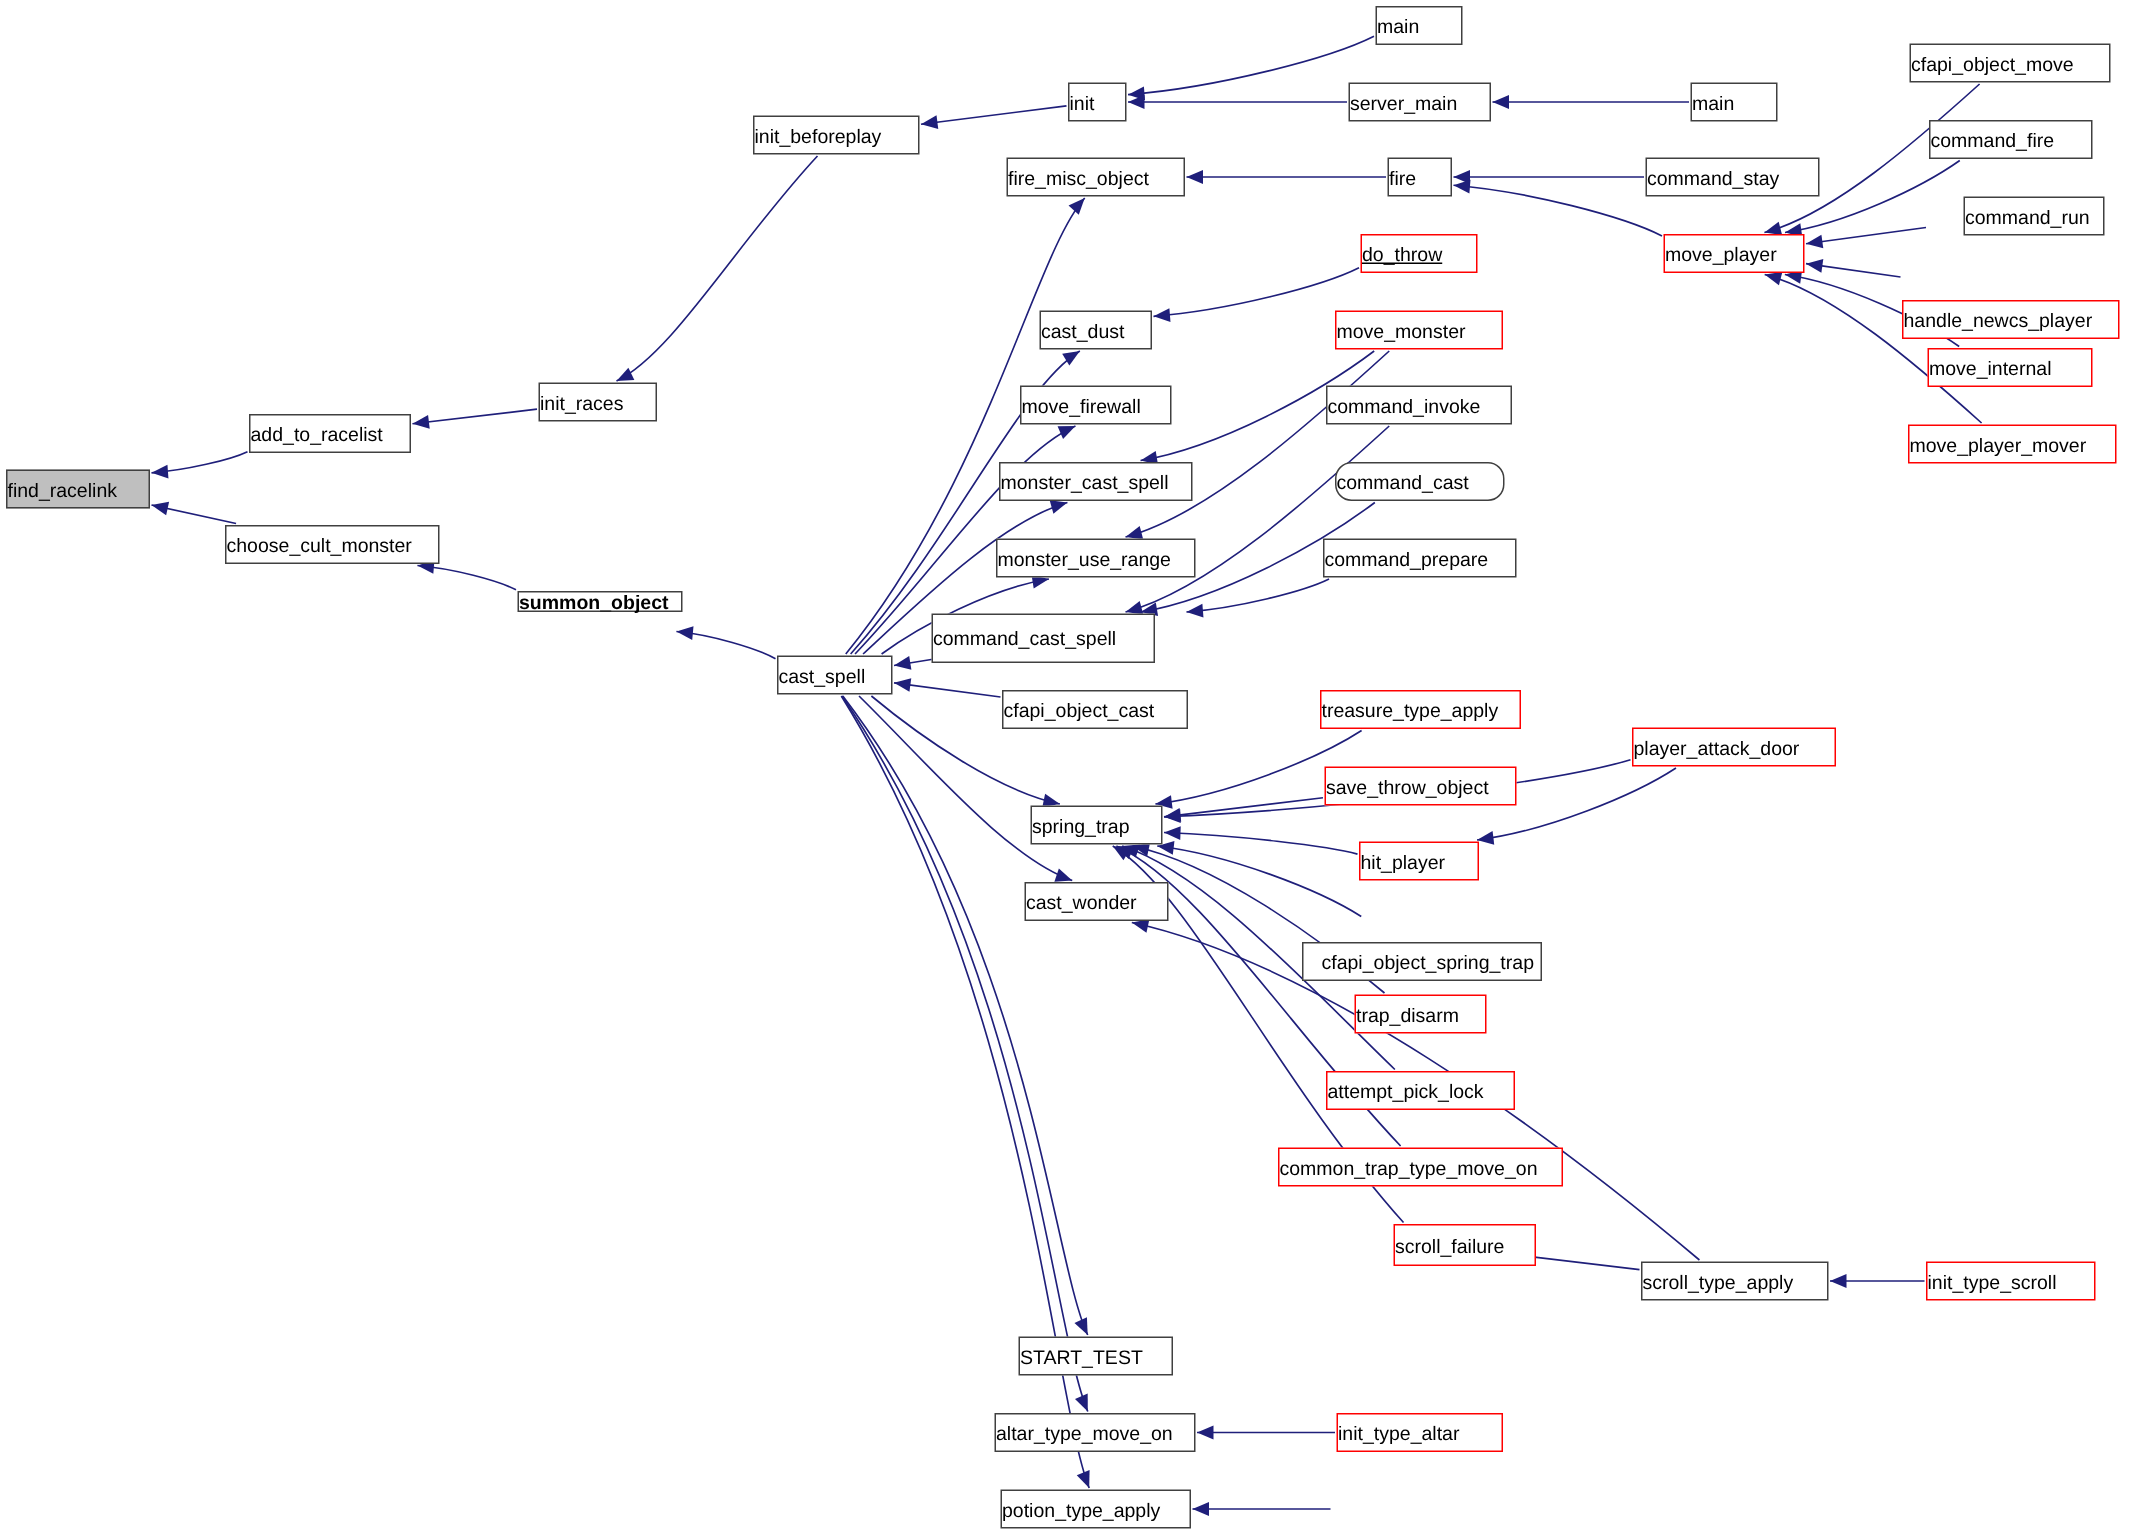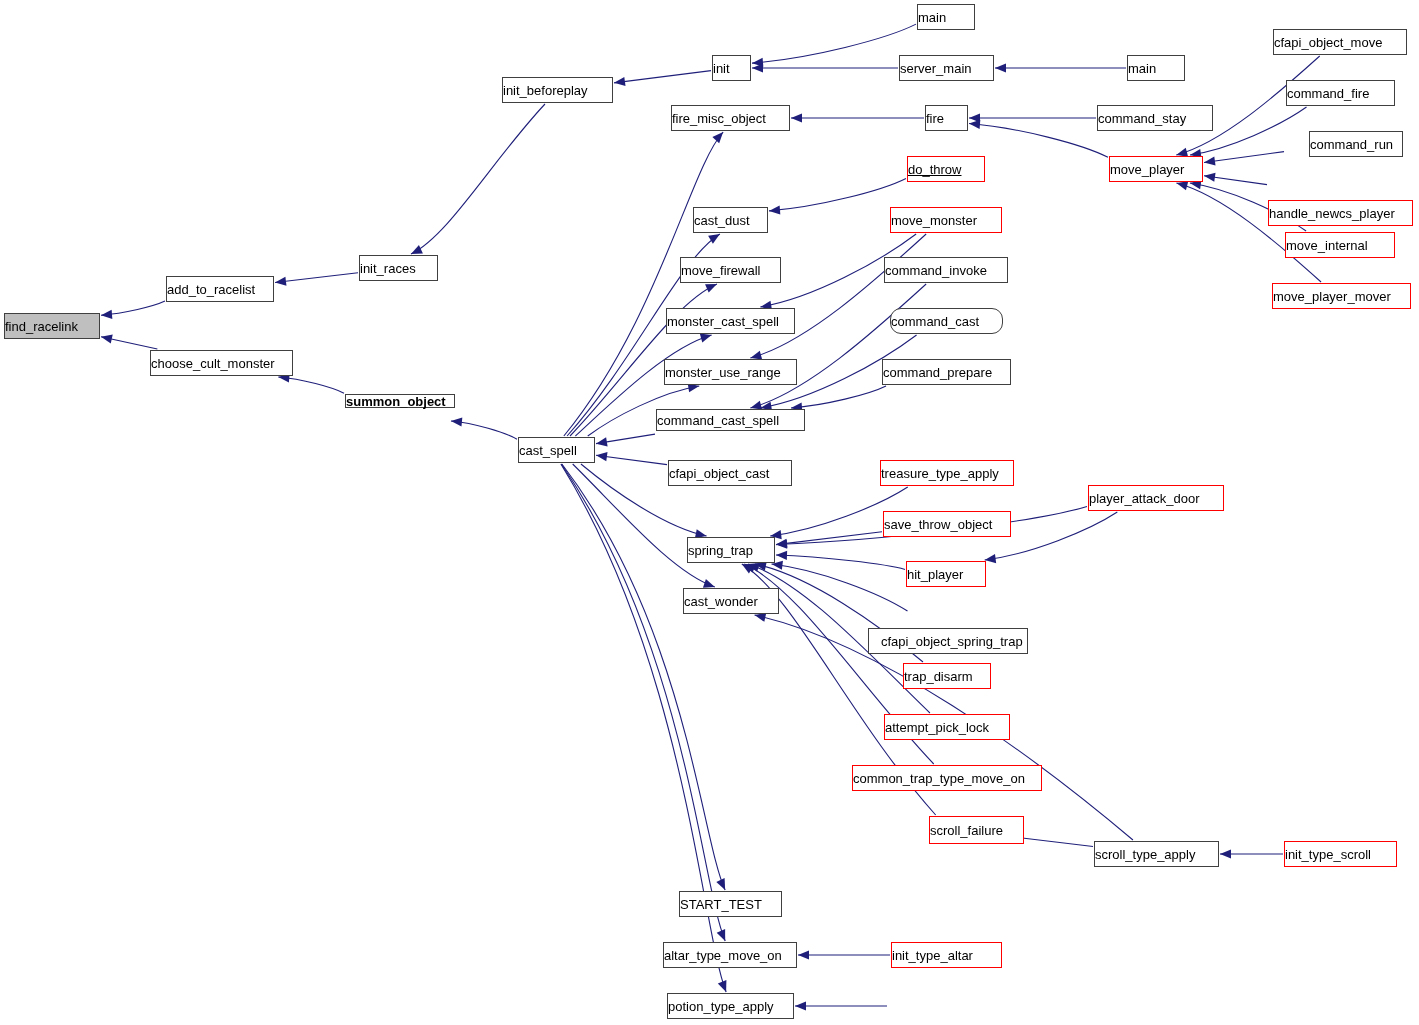--- a/index.html
+++ b/index.html
@@ -215,21 +215,21 @@
       </div>
       <div class="node" style="left: 890px; top: 308px; width: 113px; height: 26px; border-radius: 11px;">
         <span>command_cast</span>
       </div>
       <div class="node" style="left: 664px; top: 359px; width: 133px; height: 26px;">
         <span>monster_use_range</span>
       </div>
       <div class="node" style="left: 882px; top: 359px; width: 129px; height: 26px;">
         <span>command_prepare</span>
       </div>
-      <div class="node" style="left: 656px; top: 409px; width: 149px; height: 22px;">
+      <div class="node" style="left: 621px; top: 409px; width: 149px; height: 33px;">
         <span>command_cast_spell</span>
       </div>
       <div class="node" style="left: 518px; top: 437px; width: 77px; height: 26px;">
         <span>cast_spell</span>
       </div>
       <div class="node" style="left: 668px; top: 460px; width: 124px; height: 26px;">
         <span>cfapi_object_cast</span>
       </div>
       <div class="node red" style="left: 880px; top: 460px; width: 134px; height: 26px;">
         <span>treasure_type_apply</span>

